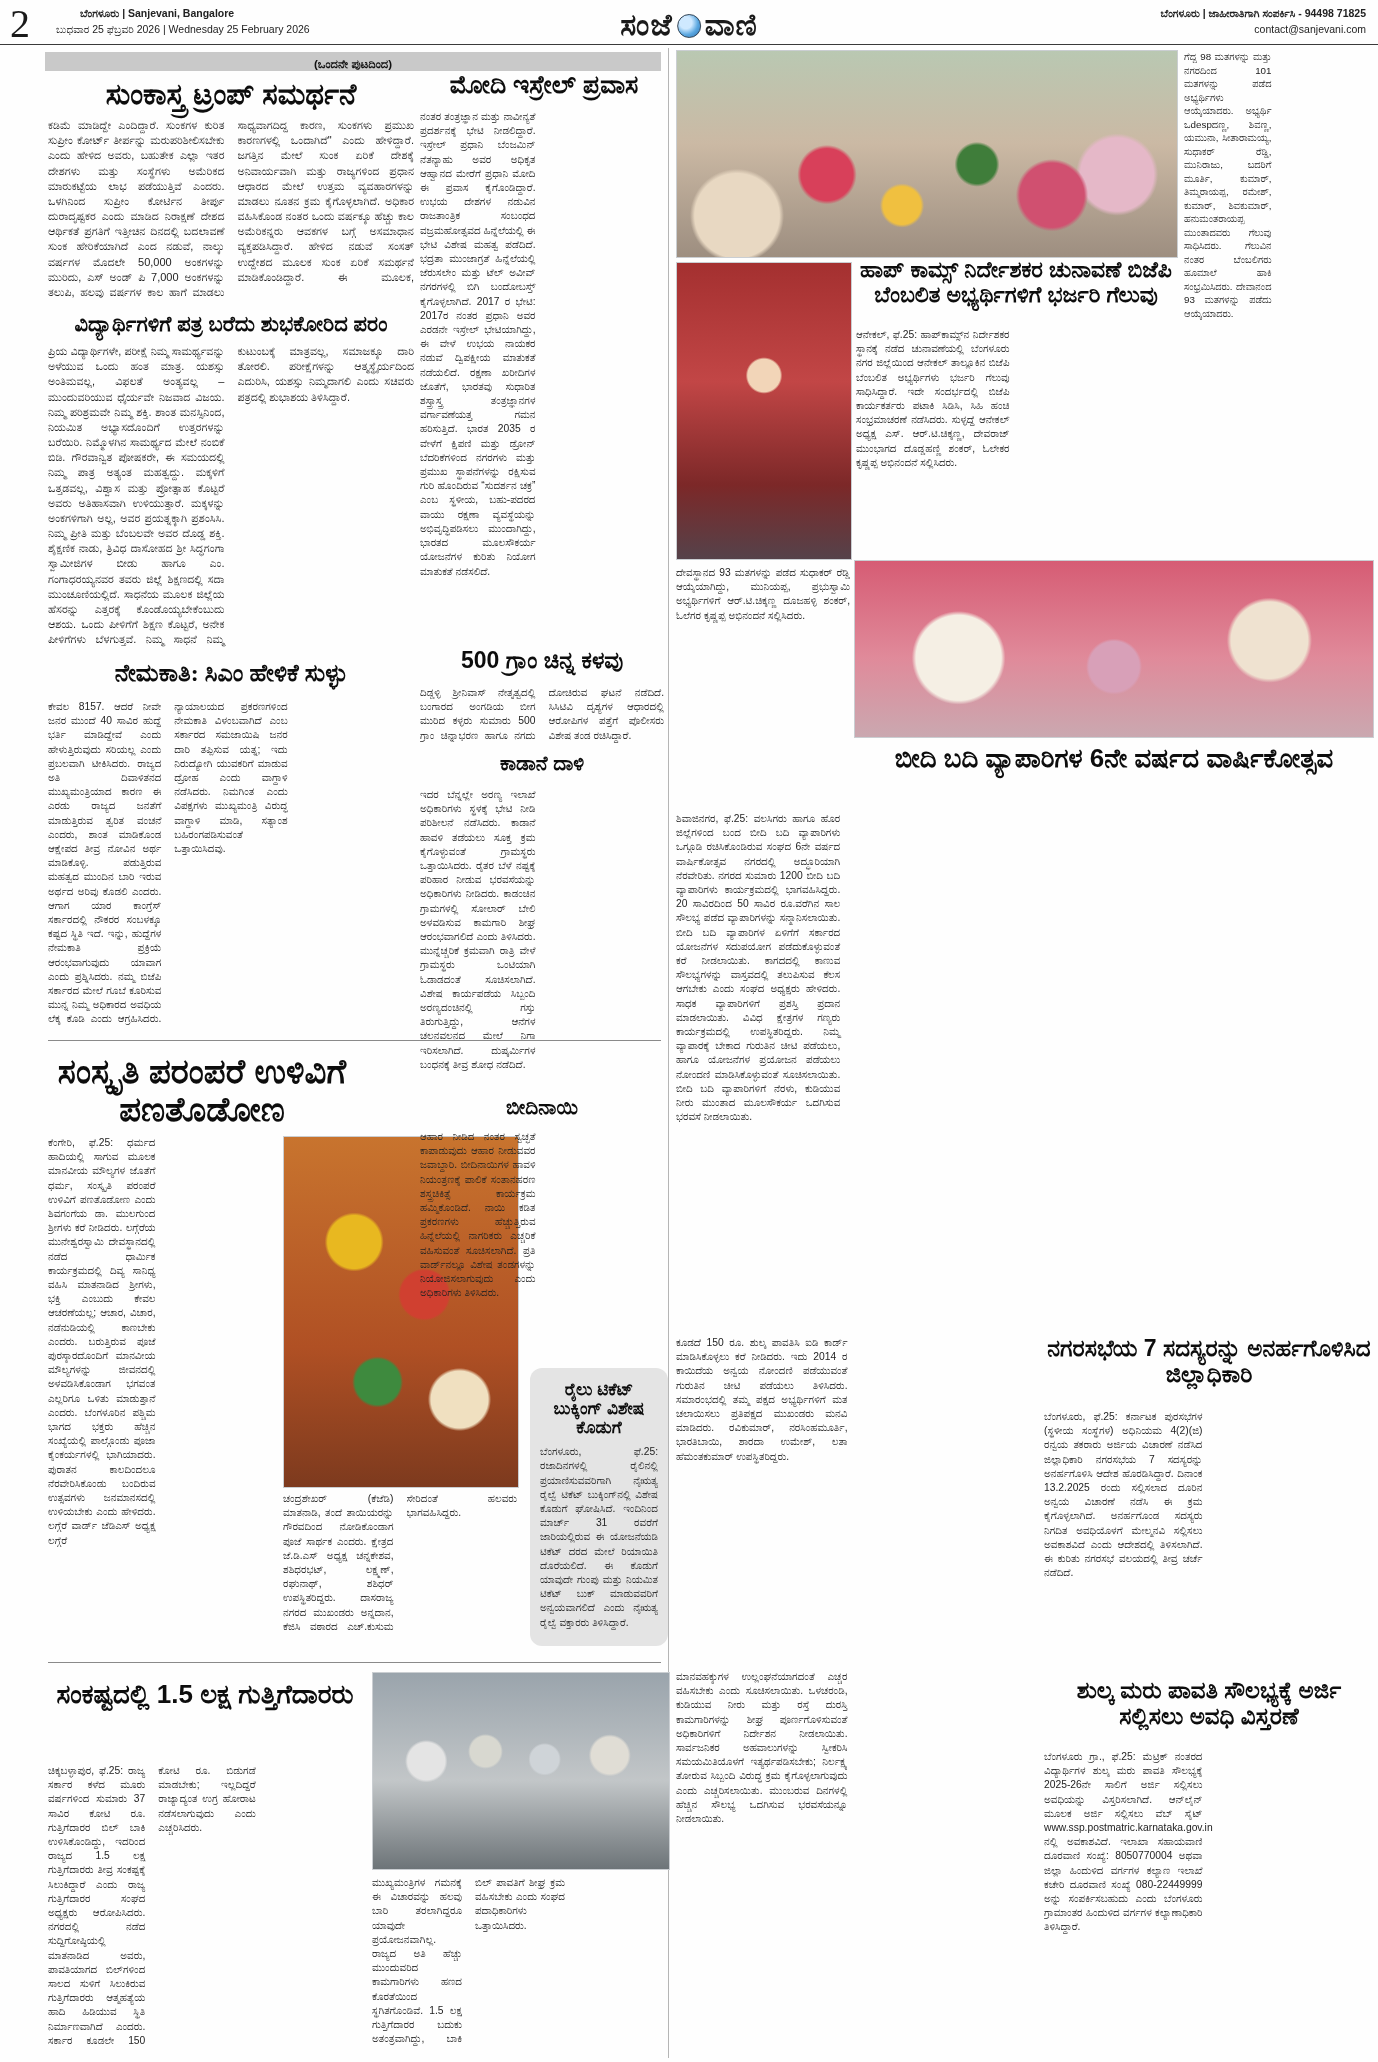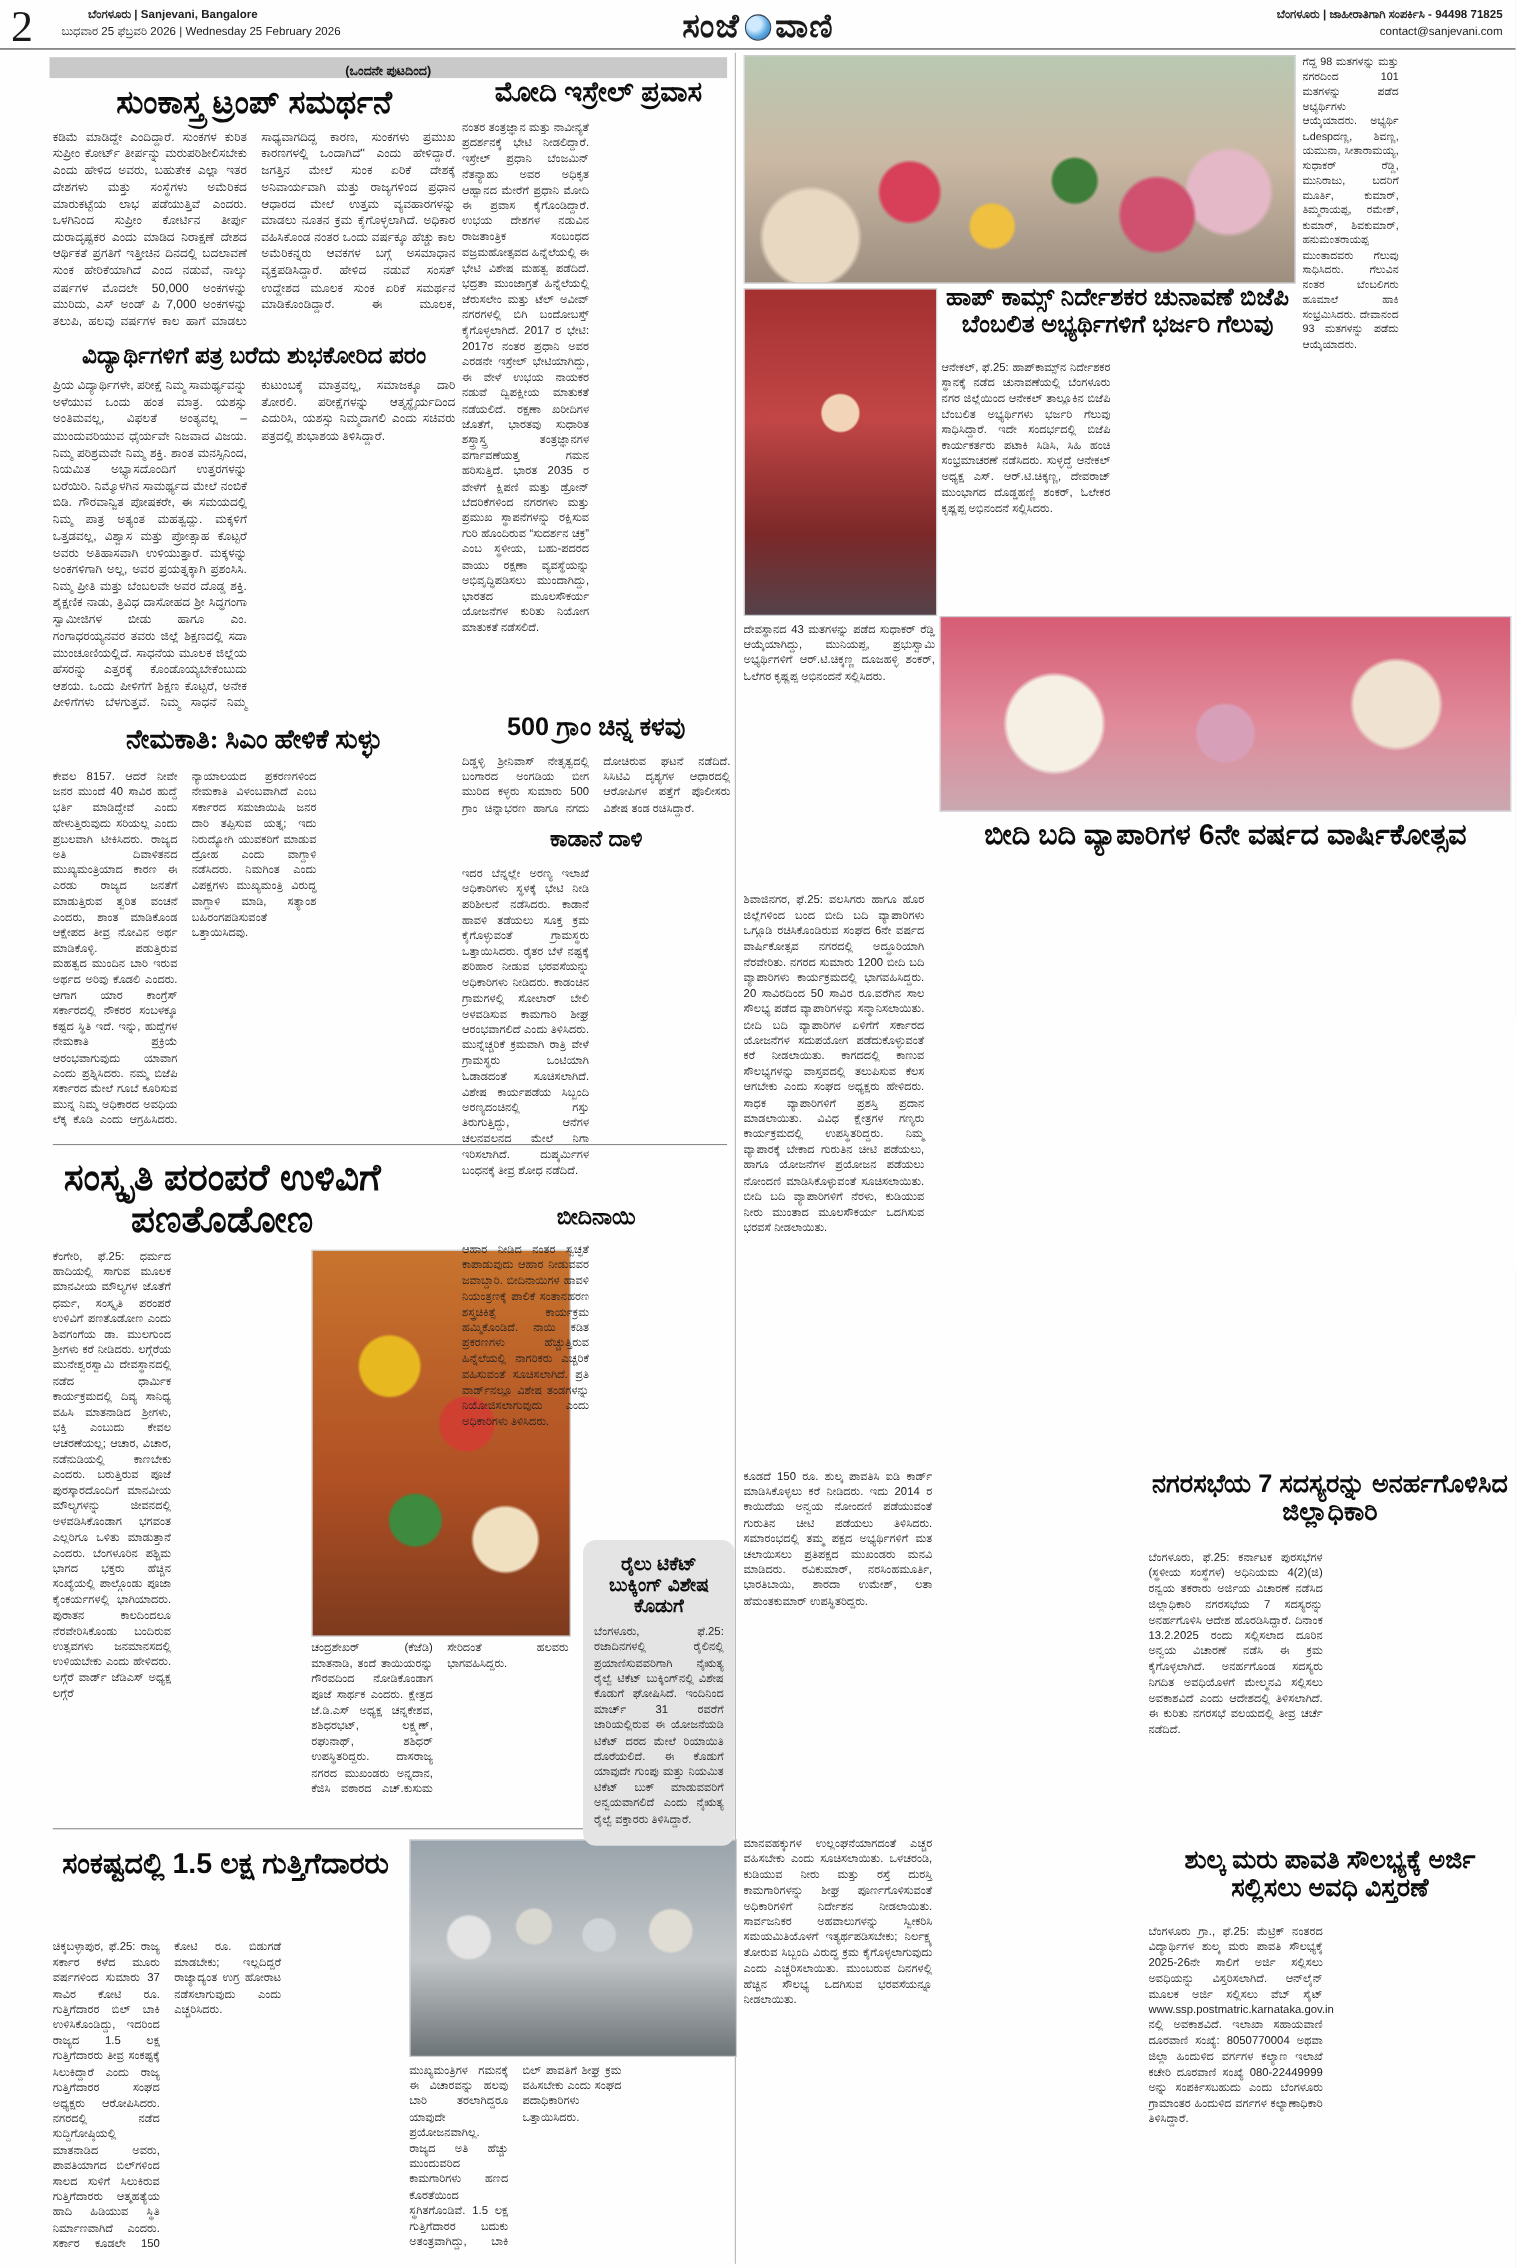--- a/index.html
+++ b/index.html
@@ -47,21 +47,21 @@
      radial-gradient(circle at 60% 45%, #d04030 0 10%, transparent 11%),
      radial-gradient(circle at 40% 70%, #3e8a3e 0 8%, transparent 9%),
      radial-gradient(circle at 75% 75%, #f0e0c0 0 9%, transparent 10%),
      linear-gradient(180deg,#c8742e 0%,#b05024 60%,#7d3a1e 100%);}
   .photo-press{background:
      radial-gradient(circle at 18% 45%, #e4e4e4 0 7%, transparent 8%),
      radial-gradient(circle at 38% 40%, #d8d8d0 0 7%, transparent 8%),
      radial-gradient(circle at 58% 44%, #cfd4d8 0 7%, transparent 8%),
      radial-gradient(circle at 80% 42%, #e0ddd5 0 7%, transparent 8%),
      linear-gradient(180deg,#9aa4ac 0%,#c2c6c8 55%,#6d7478 100%);}
-  .graybox{background:#e4e4e4;border-radius:12px;padding:12px 10px;box-sizing:border-box;margin-top:32px;}
+  .graybox{background:#e4e4e4;border-radius:12px;padding:12px 10px;box-sizing:border-box;}
   .graybox .headline{font-size:17px;margin-bottom:8px;}
   .thinrule{border-top:1px solid #8a8a8a;height:0;}
 </style>
 </head>
 <body>
 
 <div class="page">
 
   <div class="abs" style="left:10px;top:4px;">
     <span class="pagenum">2</span>
@@ -127,21 +127,21 @@
     <div class="body small" style="height:190px;">ಬೆಂಗಳೂರು, ಫೆ.25: ರಜಾದಿನಗಳಲ್ಲಿ ರೈಲಿನಲ್ಲಿ ಪ್ರಯಾಣಿಸುವವರಿಗಾಗಿ ನೈಋತ್ಯ ರೈಲ್ವೆ ಟಿಕೆಟ್ ಬುಕ್ಕಿಂಗ್‌ನಲ್ಲಿ ವಿಶೇಷ ಕೊಡುಗೆ ಘೋಷಿಸಿದೆ. ಇಂದಿನಿಂದ ಮಾರ್ಚ್ 31 ರವರೆಗೆ ಜಾರಿಯಲ್ಲಿರುವ ಈ ಯೋಜನೆಯಡಿ ಟಿಕೆಟ್ ದರದ ಮೇಲೆ ರಿಯಾಯಿತಿ ದೊರೆಯಲಿದೆ. ಈ ಕೊಡುಗೆ ಯಾವುದೇ ಗುಂಪು ಮತ್ತು ನಿಯಮಿತ ಟಿಕೆಟ್ ಬುಕ್ ಮಾಡುವವರಿಗೆ ಅನ್ವಯವಾಗಲಿದೆ ಎಂದು ನೈಋತ್ಯ ರೈಲ್ವೆ ವಕ್ತಾರರು ತಿಳಿಸಿದ್ದಾರೆ.</div>
   </div>
 
   <div class="abs photo photo-crowd" style="left:676px;top:50px;width:500px;height:206px;"></div>
   <div class="abs body small c2" style="left:1184px;top:50px;width:188px;height:512px;font-size:9.8px;">ಗೆದ್ದ 98 ಮತಗಳನ್ನು ಮತ್ತು ನಗರದಿಂದ 101 ಮತಗಳನ್ನು ಪಡೆದ ಅಭ್ಯರ್ಥಿಗಳು ಆಯ್ಕೆಯಾದರು. ಅಭ್ಯರ್ಥಿ ಒdespದಣ್ಣ, ಶಿವಣ್ಣ, ಯಮುನಾ, ಸೀತಾರಾಮಯ್ಯ, ಸುಧಾಕರ್ ರೆಡ್ಡಿ, ಮುನಿರಾಜು, ಬದರಿಗೆ ಮೂರ್ತಿ, ಕುಮಾರ್, ತಿಮ್ಮರಾಯಪ್ಪ, ರಮೇಶ್, ಕುಮಾರ್, ಶಿವಕುಮಾರ್, ಹನುಮಂತರಾಯಪ್ಪ ಮುಂತಾದವರು ಗೆಲುವು ಸಾಧಿಸಿದರು. ಗೆಲುವಿನ ನಂತರ ಬೆಂಬಲಿಗರು ಹೂಮಾಲೆ ಹಾಕಿ ಸಂಭ್ರಮಿಸಿದರು. ದೇವಾನಂದ 93 ಮತಗಳನ್ನು ಪಡೆದು ಆಯ್ಕೆಯಾದರು.</div>
 
   <div class="abs headline" style="left:856px;top:258px;width:320px;font-size:22px;">ಹಾಪ್ ಕಾಮ್ಸ್ ನಿರ್ದೇಶಕರ ಚುನಾವಣೆ ಬಿಜೆಪಿ ಬೆಂಬಲಿತ ಅಭ್ಯರ್ಥಿಗಳಿಗೆ ಭರ್ಜರಿ ಗೆಲುವು</div>
   <div class="abs body small c2" style="left:856px;top:328px;width:320px;height:230px;">ಆನೇಕಲ್, ಫೆ.25: ಹಾಪ್‌ಕಾಮ್ಸ್‌ನ ನಿರ್ದೇಶಕರ ಸ್ಥಾನಕ್ಕೆ ನಡೆದ ಚುನಾವಣೆಯಲ್ಲಿ ಬೆಂಗಳೂರು ನಗರ ಜಿಲ್ಲೆಯಿಂದ ಆನೇಕಲ್ ತಾಲ್ಲೂಕಿನ ಬಿಜೆಪಿ ಬೆಂಬಲಿತ ಅಭ್ಯರ್ಥಿಗಳು ಭರ್ಜರಿ ಗೆಲುವು ಸಾಧಿಸಿದ್ದಾರೆ. ಇದೇ ಸಂದರ್ಭದಲ್ಲಿ ಬಿಜೆಪಿ ಕಾರ್ಯಕರ್ತರು ಪಟಾಕಿ ಸಿಡಿಸಿ, ಸಿಹಿ ಹಂಚಿ ಸಂಭ್ರಮಾಚರಣೆ ನಡೆಸಿದರು. ಸುಳ್ಳದ್ದೆ ಆನೇಕಲ್ ಅಧ್ಯಕ್ಷ ಎಸ್. ಆರ್.ಟಿ.ಚಿಕ್ಕಣ್ಣ, ದೇವರಾಜ್ ಮುಂಭಾಗದ ದೊಡ್ಡಹಣ್ಣಿ ಶಂಕರ್, ಓಲೇಕರ ಕೃಷ್ಣಪ್ಪ ಅಭಿನಂದನೆ ಸಲ್ಲಿಸಿದರು.</div>
 
   <div class="abs photo photo-podium" style="left:676px;top:262px;width:174px;height:296px;"></div>
-  <div class="abs body small" style="left:676px;top:566px;width:174px;height:168px;">ದೇವಸ್ಥಾನದ 43 ಮತಗಳನ್ನು ಪಡೆದ ಸುಧಾಕರ್ ರೆಡ್ಡಿ ಆಯ್ಕೆಯಾಗಿದ್ದು, ಮುನಿಯಪ್ಪ, ಪ್ರಭುಸ್ವಾಮಿ ಅಭ್ಯರ್ಥಿಗಳಿಗೆ ಆರ್.ಟಿ.ಚಿಕ್ಕಣ್ಣ ದೂಜಹಳ್ಳಿ ಶಂಕರ್, ಓಲೆಗರ ಕೃಷ್ಣಪ್ಪ ಅಭಿನಂದನೆ ಸಲ್ಲಿಸಿದರು.</div>
+  <div class="abs body small" style="left:676px;top:566px;width:174px;height:168px;">ದೇವಸ್ಥಾನದ 93 ಮತಗಳನ್ನು ಪಡೆದ ಸುಧಾಕರ್ ರೆಡ್ಡಿ ಆಯ್ಕೆಯಾಗಿದ್ದು, ಮುನಿಯಪ್ಪ, ಪ್ರಭುಸ್ವಾಮಿ ಅಭ್ಯರ್ಥಿಗಳಿಗೆ ಆರ್.ಟಿ.ಚಿಕ್ಕಣ್ಣ ದೂಜಹಳ್ಳಿ ಶಂಕರ್, ಓಲೆಗರ ಕೃಷ್ಣಪ್ಪ ಅಭಿನಂದನೆ ಸಲ್ಲಿಸಿದರು.</div>
 
   <div class="abs photo photo-stage" style="left:854px;top:560px;width:518px;height:176px;"></div>
 
   <div class="abs headline" style="left:884px;top:744px;width:460px;font-size:26px;">ಬೀದಿ ಬದಿ ವ್ಯಾಪಾರಿಗಳ 6ನೇ ವರ್ಷದ ವಾರ್ಷಿಕೋತ್ಸವ</div>
   <div class="abs body small c4" style="left:676px;top:812px;width:696px;height:512px;">ಶಿವಾಜಿನಗರ, ಫೆ.25: ವಲಸಿಗರು ಹಾಗೂ ಹೊರ ಜಿಲ್ಲೆಗಳಿಂದ ಬಂದ ಬೀದಿ ಬದಿ ವ್ಯಾಪಾರಿಗಳು ಒಗ್ಗೂಡಿ ರಚಿಸಿಕೊಂಡಿರುವ ಸಂಘದ 6ನೇ ವರ್ಷದ ವಾರ್ಷಿಕೋತ್ಸವ ನಗರದಲ್ಲಿ ಅದ್ಧೂರಿಯಾಗಿ ನೆರವೇರಿತು. ನಗರದ ಸುಮಾರು 1200 ಬೀದಿ ಬದಿ ವ್ಯಾಪಾರಿಗಳು ಕಾರ್ಯಕ್ರಮದಲ್ಲಿ ಭಾಗವಹಿಸಿದ್ದರು. 20 ಸಾವಿರದಿಂದ 50 ಸಾವಿರ ರೂ.ವರೆಗಿನ ಸಾಲ ಸೌಲಭ್ಯ ಪಡೆದ ವ್ಯಾಪಾರಿಗಳನ್ನು ಸನ್ಮಾನಿಸಲಾಯಿತು. ಬೀದಿ ಬದಿ ವ್ಯಾಪಾರಿಗಳ ಏಳಿಗೆಗೆ ಸರ್ಕಾರದ ಯೋಜನೆಗಳ ಸದುಪಯೋಗ ಪಡೆದುಕೊಳ್ಳುವಂತೆ ಕರೆ ನೀಡಲಾಯಿತು. ಕಾಗದದಲ್ಲಿ ಕಾಣುವ ಸೌಲಭ್ಯಗಳನ್ನು ವಾಸ್ತವದಲ್ಲಿ ತಲುಪಿಸುವ ಕೆಲಸ ಆಗಬೇಕು ಎಂದು ಸಂಘದ ಅಧ್ಯಕ್ಷರು ಹೇಳಿದರು. ಸಾಧಕ ವ್ಯಾಪಾರಿಗಳಿಗೆ ಪ್ರಶಸ್ತಿ ಪ್ರದಾನ ಮಾಡಲಾಯಿತು. ವಿವಿಧ ಕ್ಷೇತ್ರಗಳ ಗಣ್ಯರು ಕಾರ್ಯಕ್ರಮದಲ್ಲಿ ಉಪಸ್ಥಿತರಿದ್ದರು. ನಿಮ್ಮ ವ್ಯಾಪಾರಕ್ಕೆ ಬೇಕಾದ ಗುರುತಿನ ಚೀಟಿ ಪಡೆಯಲು, ಹಾಗೂ ಯೋಜನೆಗಳ ಪ್ರಯೋಜನ ಪಡೆಯಲು ನೋಂದಣಿ ಮಾಡಿಸಿಕೊಳ್ಳುವಂತೆ ಸೂಚಿಸಲಾಯಿತು. ಬೀದಿ ಬದಿ ವ್ಯಾಪಾರಿಗಳಿಗೆ ನೆರಳು, ಕುಡಿಯುವ ನೀರು ಮುಂತಾದ ಮೂಲಸೌಕರ್ಯ ಒದಗಿಸುವ ಭರವಸೆ ನೀಡಲಾಯಿತು.</div>
 
   <div class="abs body small c2" style="left:676px;top:1336px;width:356px;height:324px;">ಕೂಡದೆ 150 ರೂ. ಶುಲ್ಕ ಪಾವತಿಸಿ ಐಡಿ ಕಾರ್ಡ್ ಮಾಡಿಸಿಕೊಳ್ಳಲು ಕರೆ ನೀಡಿದರು. ಇದು 2014 ರ ಕಾಯಿದೆಯ ಅನ್ವಯ ನೋಂದಣಿ ಪಡೆಯುವಂತೆ ಗುರುತಿನ ಚೀಟಿ ಪಡೆಯಲು ತಿಳಿಸಿದರು. ಸಮಾರಂಭದಲ್ಲಿ ತಮ್ಮ ಪಕ್ಷದ ಅಭ್ಯರ್ಥಿಗಳಿಗೆ ಮತ ಚಲಾಯಿಸಲು ಪ್ರತಿಪಕ್ಷದ ಮುಖಂಡರು ಮನವಿ ಮಾಡಿದರು. ರವಿಕುಮಾರ್, ನರಸಿಂಹಮೂರ್ತಿ, ಭಾರತಿಬಾಯಿ, ಶಾರದಾ ಉಮೇಶ್, ಲತಾ ಹೆಮಂತಕುಮಾರ್ ಉಪಸ್ಥಿತರಿದ್ದರು.</div>
   <div class="abs headline" style="left:1044px;top:1336px;width:330px;font-size:23px;">ನಗರಸಭೆಯ 7 ಸದಸ್ಯರನ್ನು ಅನರ್ಹಗೊಳಿಸಿದ ಜಿಲ್ಲಾಧಿಕಾರಿ</div>
   <div class="abs body small c2" style="left:1044px;top:1410px;width:330px;height:250px;">ಬೆಂಗಳೂರು, ಫೆ.25: ಕರ್ನಾಟಕ ಪುರಸಭೆಗಳ (ಸ್ಥಳೀಯ ಸಂಸ್ಥೆಗಳ) ಅಧಿನಿಯಮ 4(2)(ಜಿ) ರನ್ವಯ ತಕರಾರು ಅರ್ಜಿಯ ವಿಚಾರಣೆ ನಡೆಸಿದ ಜಿಲ್ಲಾಧಿಕಾರಿ ನಗರಸಭೆಯ 7 ಸದಸ್ಯರನ್ನು ಅನರ್ಹಗೊಳಿಸಿ ಆದೇಶ ಹೊರಡಿಸಿದ್ದಾರೆ. ದಿನಾಂಕ 13.2.2025 ರಂದು ಸಲ್ಲಿಸಲಾದ ದೂರಿನ ಅನ್ವಯ ವಿಚಾರಣೆ ನಡೆಸಿ ಈ ಕ್ರಮ ಕೈಗೊಳ್ಳಲಾಗಿದೆ. ಅನರ್ಹಗೊಂಡ ಸದಸ್ಯರು ನಿಗದಿತ ಅವಧಿಯೊಳಗೆ ಮೇಲ್ಮನವಿ ಸಲ್ಲಿಸಲು ಅವಕಾಶವಿದೆ ಎಂದು ಆದೇಶದಲ್ಲಿ ತಿಳಿಸಲಾಗಿದೆ. ಈ ಕುರಿತು ನಗರಸಭೆ ವಲಯದಲ್ಲಿ ತೀವ್ರ ಚರ್ಚೆ ನಡೆದಿದೆ.</div>
 

